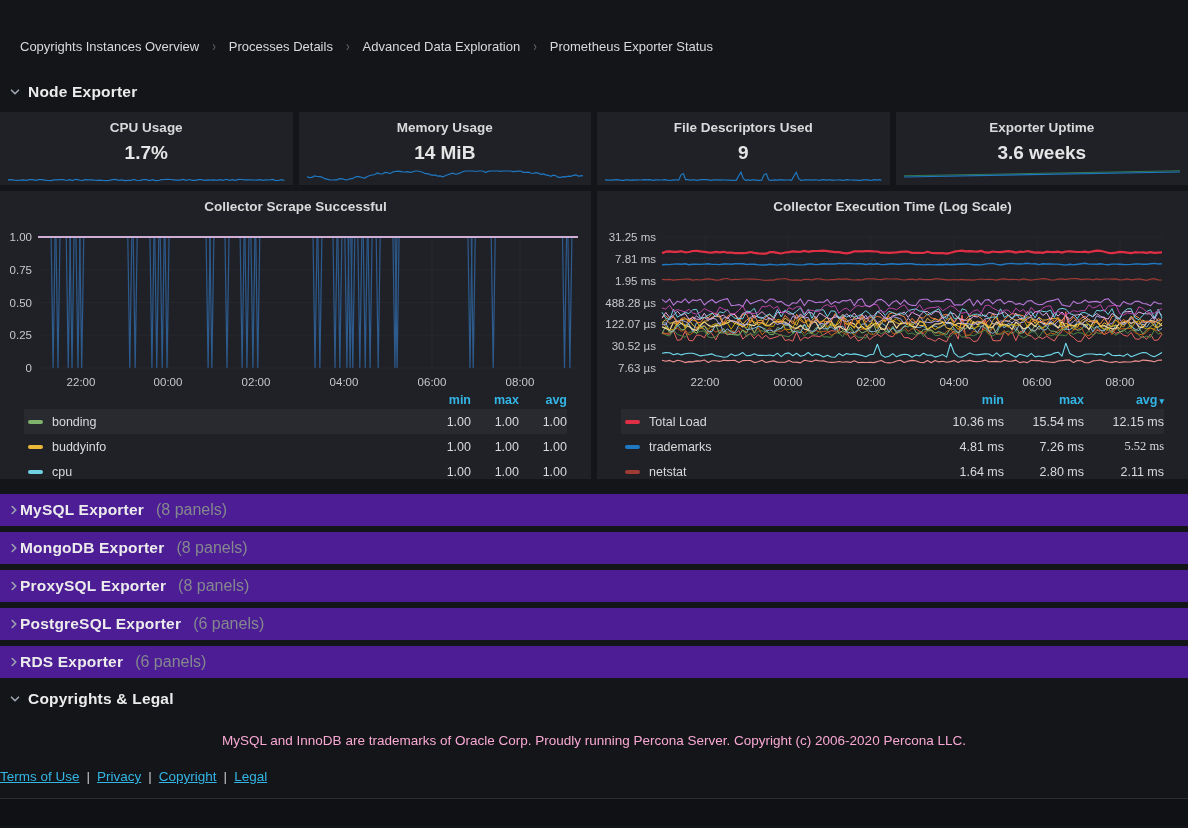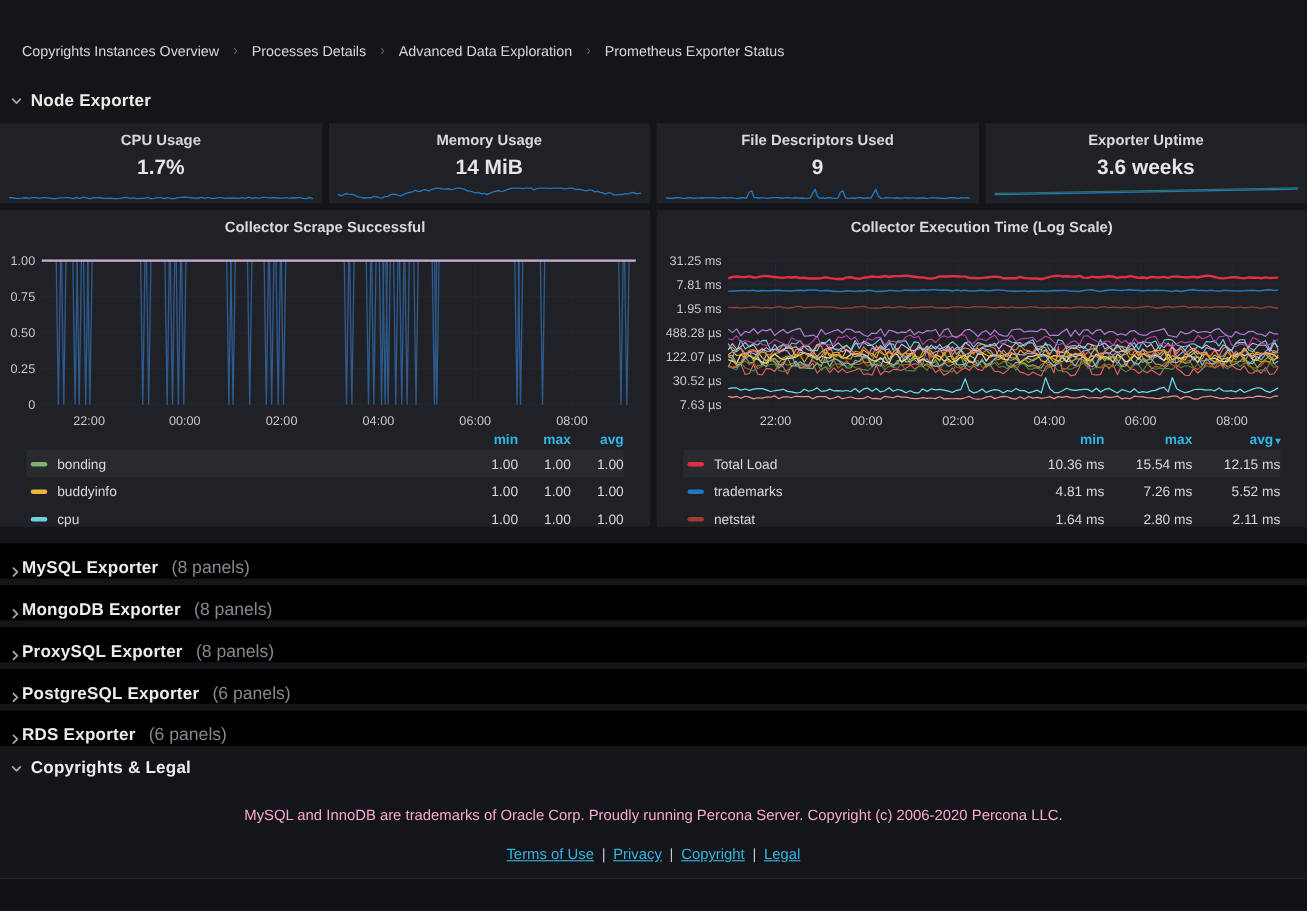--- a/index.html
+++ b/index.html
@@ -24,25 +24,25 @@
   .legend{padding:0 24px;font-size:12.5px;height:88px;overflow:hidden}
   .legend-header{display:flex;align-items:center;height:18px;color:#33b5e5;font-weight:bold}
   .legend-header .lspace{flex:1}
   .lcol{text-align:right}
   .legend-row{display:flex;align-items:center;height:25px;padding-left:4px}
   .legend-row.hl{background:rgba(255,255,255,.045)}
   .swatch{width:15px;height:4px;border-radius:2px;margin-right:9px;flex:0 0 auto}
   .legend-label{color:#d8d9da;cursor:pointer}
   .legend-row .lspace{flex:1}
   .sort-arrow{font-size:9px;margin-left:2px}
-  .collapsed-row{display:flex;align-items:flex-end;height:32px;background:#000000;margin-top:6px;padding-left:8px;cursor:pointer}
+  .collapsed-row{display:flex;align-items:center;height:32px;background:#4c1d95;margin-top:6px;padding-left:8px;cursor:pointer}
   .collapsed-row:first-of-type{margin-top:15px}
   .copyright-header{margin-top:9px;height:24px}
   .trademark{margin-top:22px;text-align:center;font-size:13.5px;color:#f9a8d4}
-  .footer-links{margin-top:21px;text-align:center;font-size:13.5px}
+  .footer-links{margin-top:21px;text-align:left;font-size:13.5px}
   .footer-links a{color:#33b5e5;text-decoration:underline;cursor:pointer}
   .link-sep{color:#c7c8ca;margin:0 7px}
   .bottom-divider{margin-top:14px;border-top:1px solid #2b2c31}
   .bottom-strip{height:27px;background:#101114}
   svg{display:block}
 </style>
 </head>
 <body>
 
 <nav class="breadcrumb">
@@ -269,21 +269,21 @@
           <span class="lcol" style="width: 80px;">10.36 ms</span>
           <span class="lcol" style="width: 80px;">15.54 ms</span>
           <span class="lcol" style="width: 80px;">12.15 ms</span>
         </div>
         <div class="legend-row">
           <span class="swatch" style="background: rgb(31, 120, 193);"></span>
           <span class="legend-label">trademarks</span>
           <span class="lspace"></span>
           <span class="lcol" style="width: 80px;">4.81 ms</span>
           <span class="lcol" style="width: 80px;">7.26 ms</span>
-          <span class="lcol" style="width: 80px;">5.52 ms</span>
+          <span class="lcol" style="width: 80px; font-family: Liberation Serif, serif;">5.52 ms</span>
         </div>
         <div class="legend-row">
           <span class="swatch" style="background: rgb(158, 59, 50);"></span>
           <span class="legend-label">netstat</span>
           <span class="lspace"></span>
           <span class="lcol" style="width: 80px;">1.64 ms</span>
           <span class="lcol" style="width: 80px;">2.80 ms</span>
           <span class="lcol" style="width: 80px;">2.11 ms</span>
         </div>
       </div>

